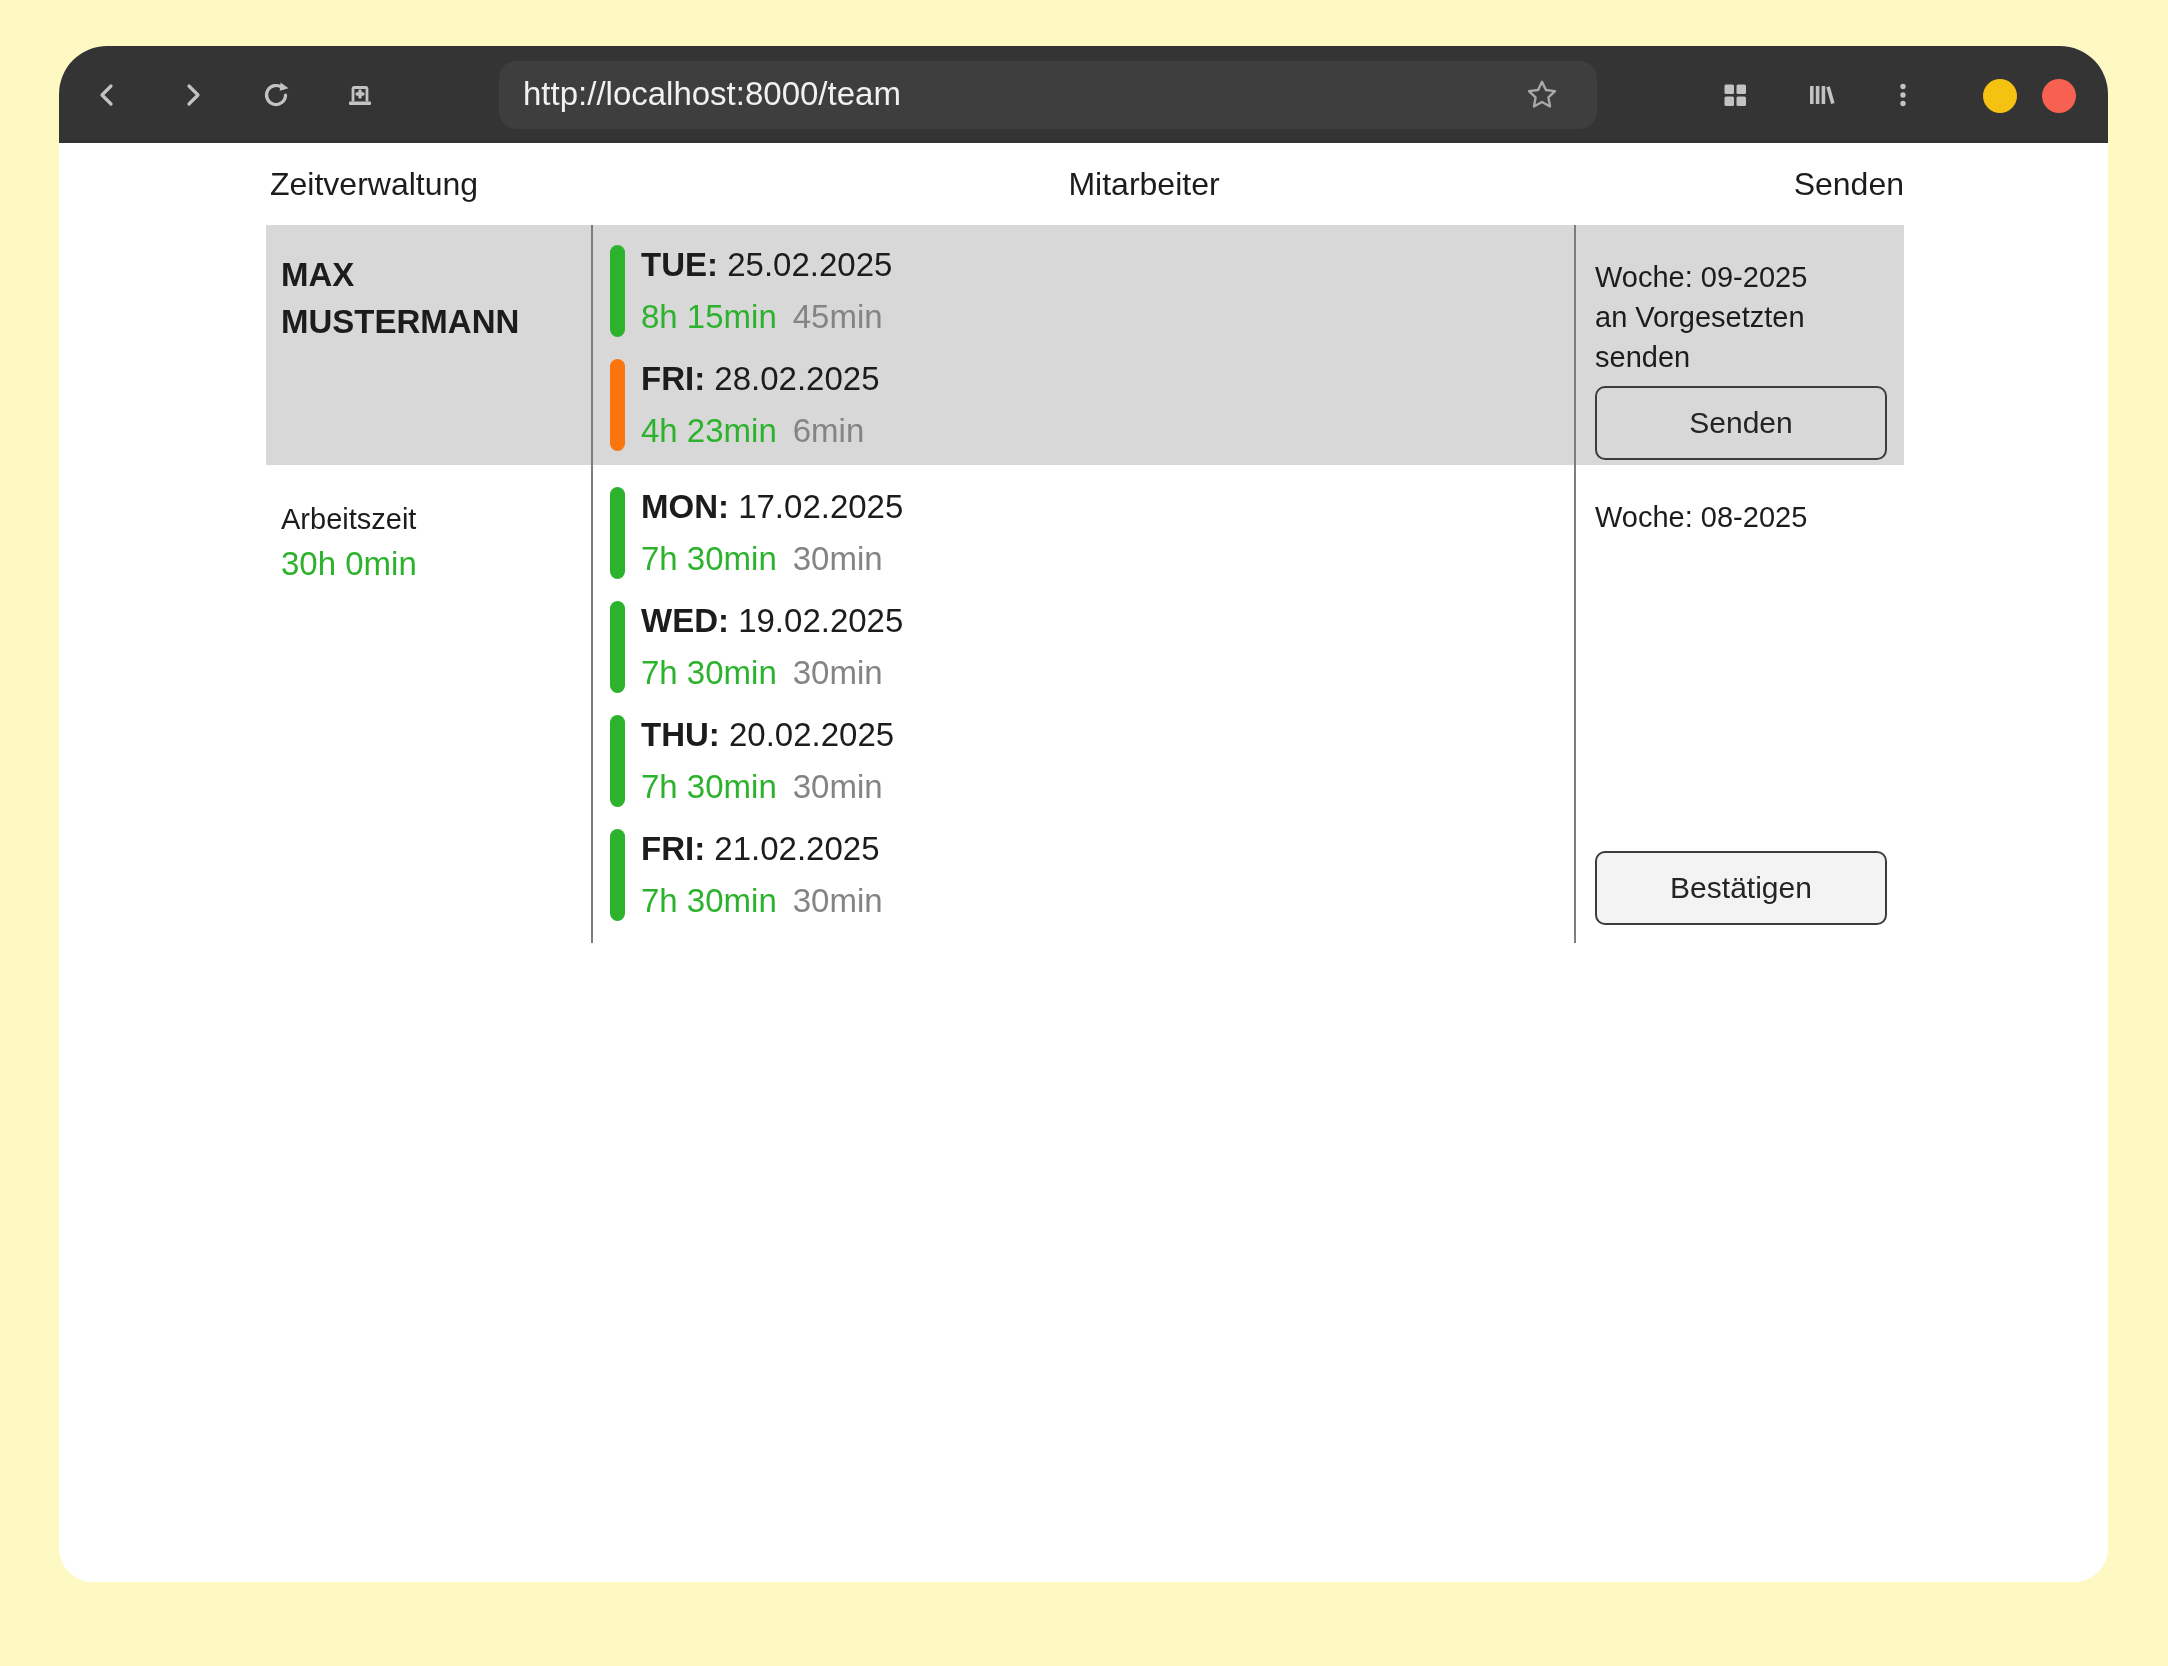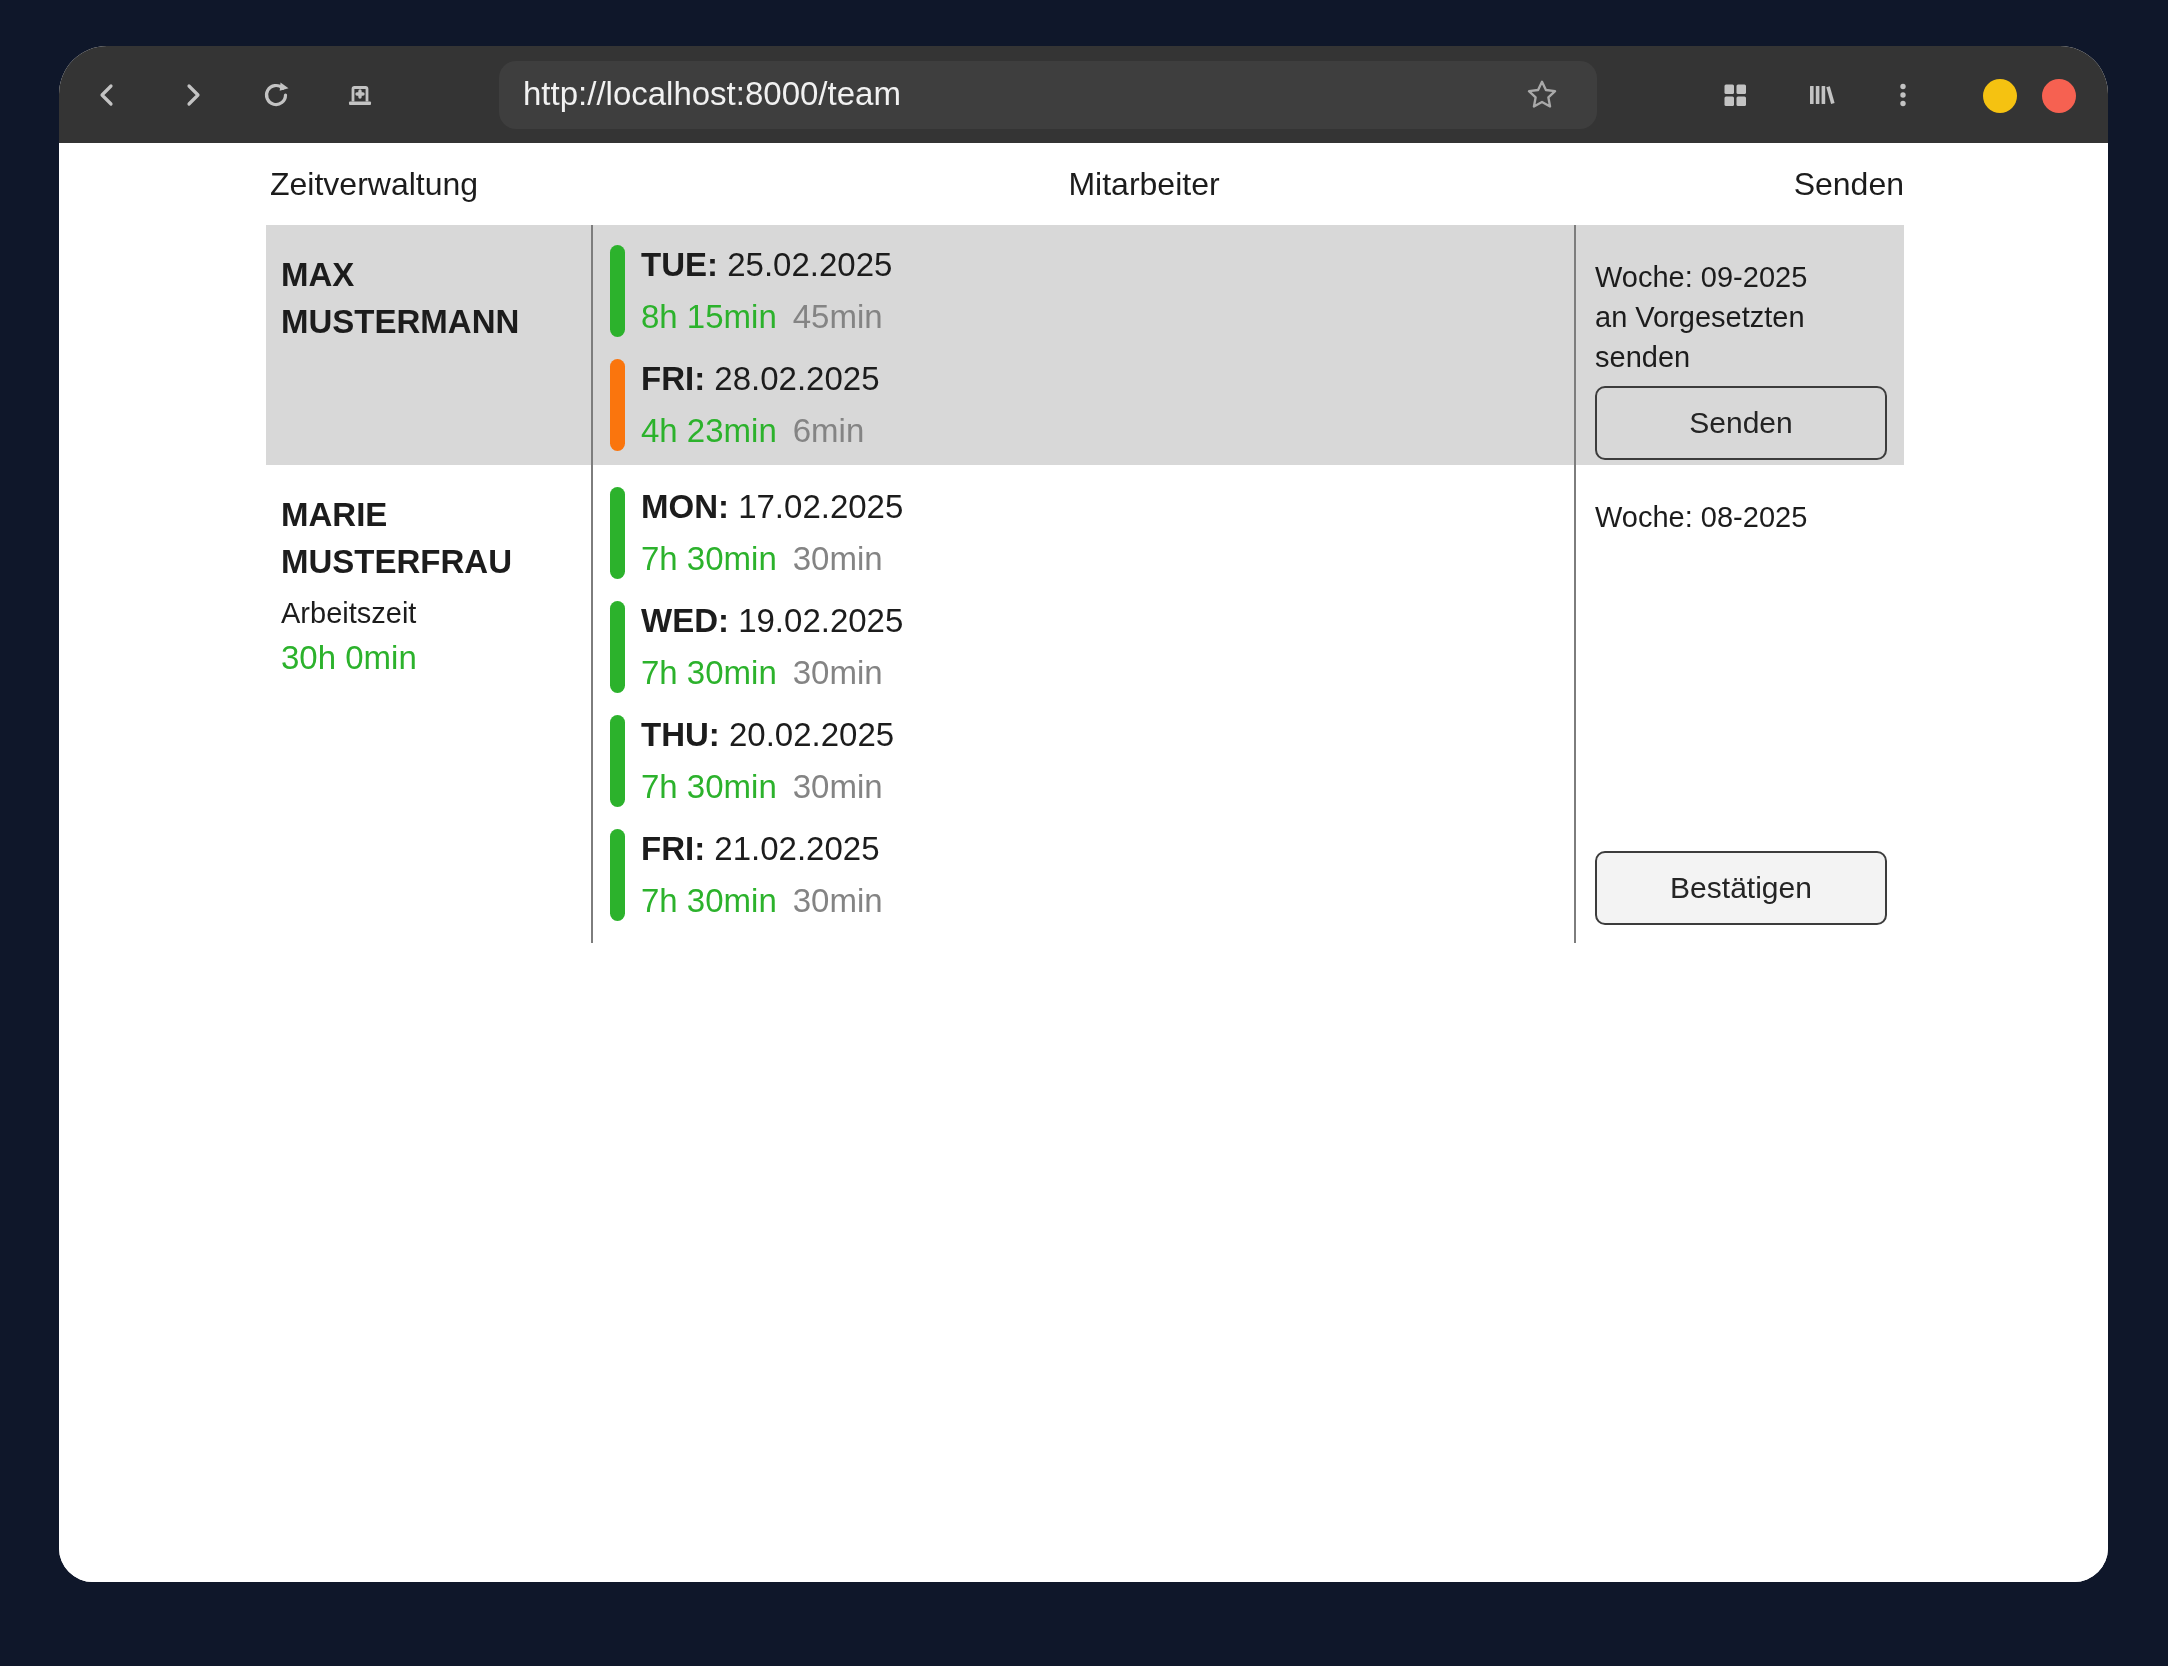--- a/index.html
+++ b/index.html
@@ -1,16 +1,16 @@
 <!DOCTYPE html>
 <html style="--toolbar-bg: #343434; --urlbar-bg: #3e3e3e; --icon: #c3c3c3; --window-yellow: #f5c211; --window-red: #f66151; --row-highlight: #d8d8d8; --green: #2cb22c; --orange: #fa750d; --muted: #848484; --divider: #7d7d7d; --text: #1c1c1c;"><head>
 <meta charset="utf-8">
 <style>
   html,body{margin:0;padding:0;background:#000;}
-  .stage{position:relative;width:2168px;height:1666px;background:#0f172a;overflow:hidden;
+  .stage{position:relative;width:2168px;height:1666px;background:#fef9c3;overflow:hidden;
          font-family:"Liberation Sans",sans-serif;}
   .window{position:absolute;left:59px;top:46px;width:2049px;height:1536px;
           border-radius:48px 48px 34px 34px;overflow:hidden;background:#fff;}
 
   
   .toolbar{position:absolute;top:0;left:0;right:0;height:97px;background:var(--toolbar-bg);}
   .tb-icon{position:absolute;top:33px;width:32px;height:32px;color:var(--icon);cursor:pointer;}
   .tb-icon svg{width:100%;height:100%;display:block;}
   .i-back{left:33px;}.i-forward{left:117px;}.i-reload{left:201px;}.i-newtab{left:285px;}
   .i-grid{left:1660px;}.i-library{left:1745px;}.i-kebab{left:1828px;}
@@ -151,21 +151,20 @@
 
           <div class="cell-week">
             <div>Woche: 09-2025</div>
             <div>an Vorgesetzten senden</div>
             <button class="btn">Senden</button>
           </div>
         </div>
 
         <div class="row row-2">
           <div class="cell-name">
-            <div>MARIE MUSTERFRAU</div>
             <div class="worktime-label">Arbeitszeit</div>
             <div class="worktime-value">30h 0min</div>
           </div>
 
           <div class="cell-entries">
             <div class="entry">
               <span class="bar green-bar"></span>
               <div class="entry-body">
                 <div class="entry-day"><b>MON:</b> <span>17.02.2025</span></div>
                 <div class="entry-hours"><span class="worked">7h 30min</span><span class="pause">30min</span></div>

